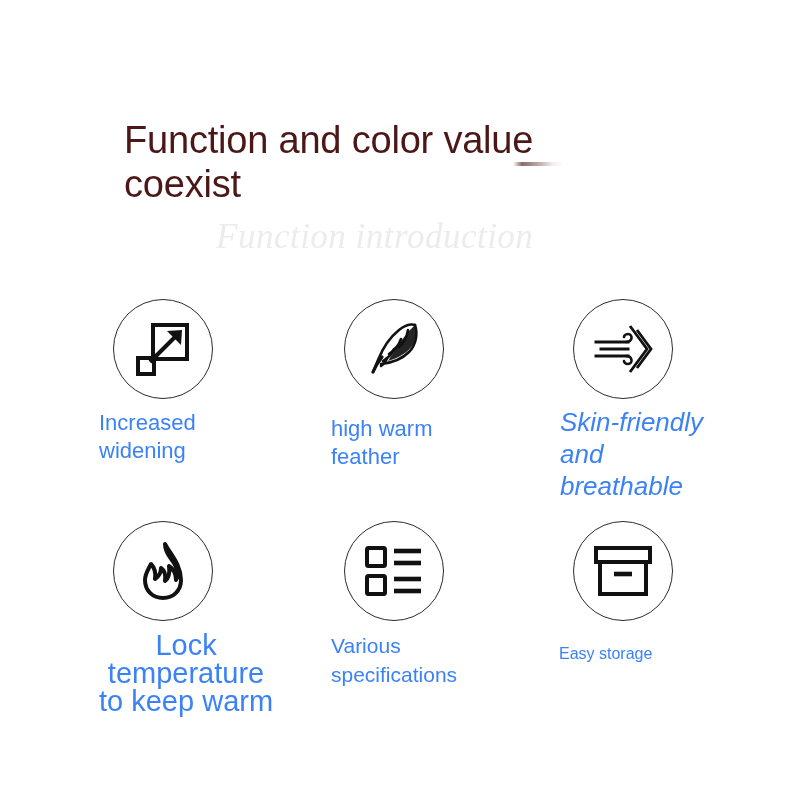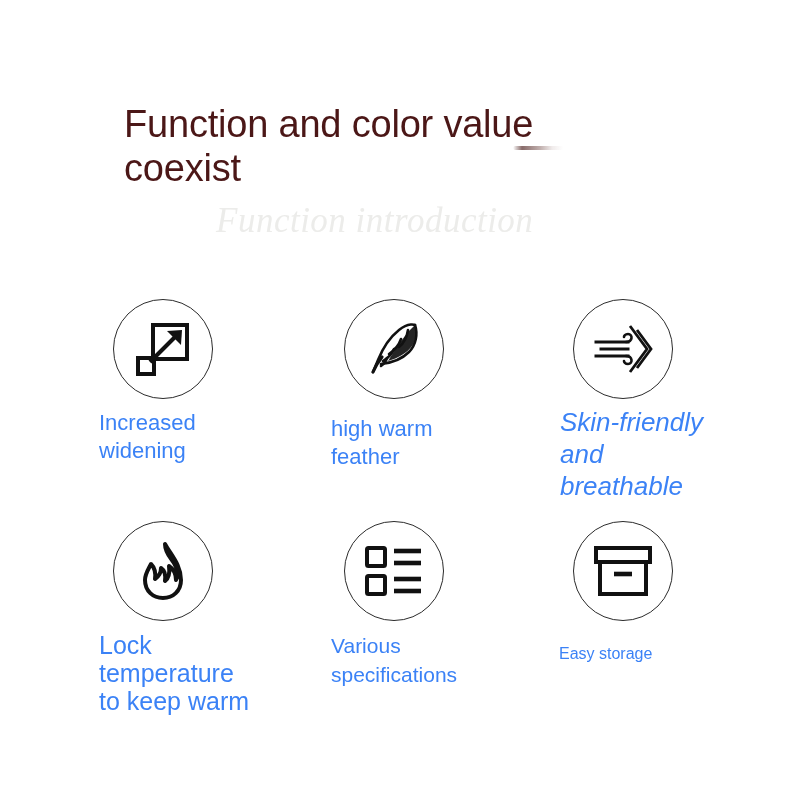--- a/index.html
+++ b/index.html
@@ -13,21 +13,21 @@
     position: relative;
     overflow: hidden;
     font-family: "Liberation Sans", sans-serif;
     -webkit-font-smoothing: antialiased;
   }
 
   
   #header {
     position: absolute;
     left: 0;
-    top: 0;
+    top: 16px;
     width: 740px;
     height: 270px;
   }
   #main-title {
     position: absolute;
     left: 124px;
     top: 102px;
     width: 470px;
     font-size: 38px;
     line-height: 44px;
@@ -113,21 +113,21 @@
   #label-high-warm-feather {
     top: 116px; left: -13px;
     font-size: 22px; line-height: 28px;
   }
   #label-skin-friendly {
     top: 107px; left: -13px;
     font-size: 26px; line-height: 32px; font-style: italic;
   }
   #label-lock-temperature {
     top: 110px; left: -14px;
-    font-size: 25px; line-height: 28px;
+    font-size: 29px; line-height: 28px; text-align: center;
   }
   #label-various-specs {
     top: 110px; left: -13px;
     font-size: 21px; line-height: 29px;
   }
   #label-easy-storage {
     top: 120px; left: -14px;
     font-size: 16px; line-height: 26px;
   }
 </style>

